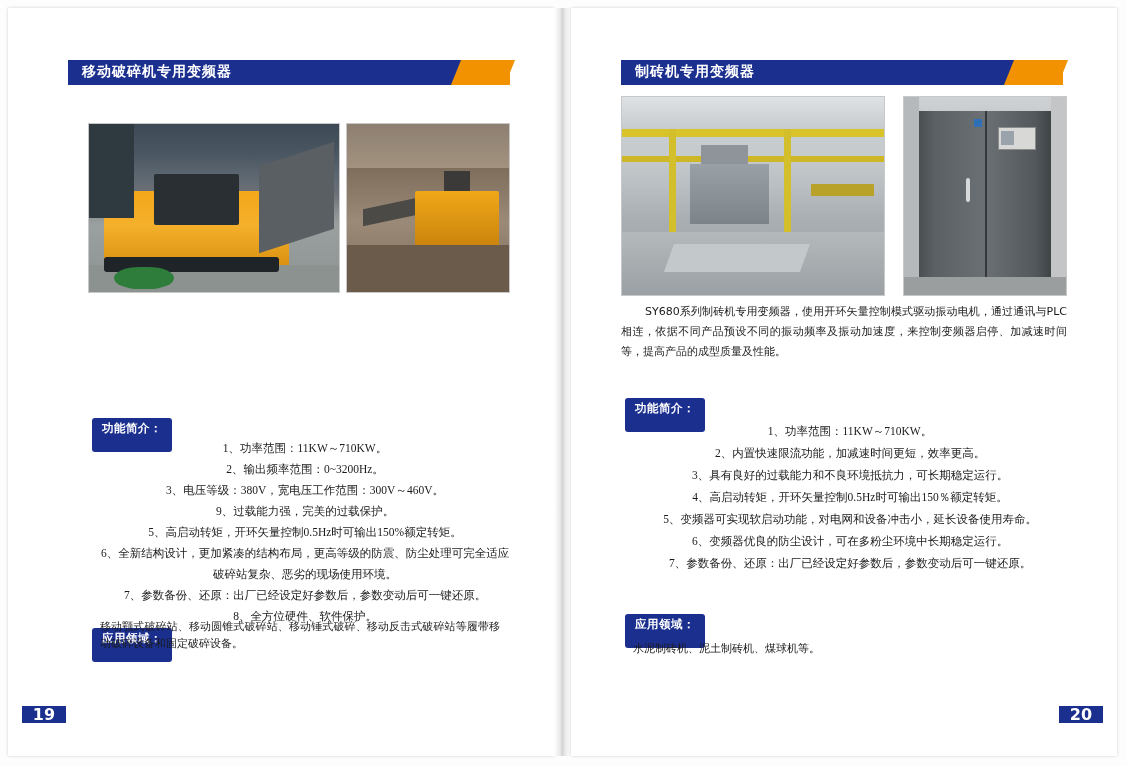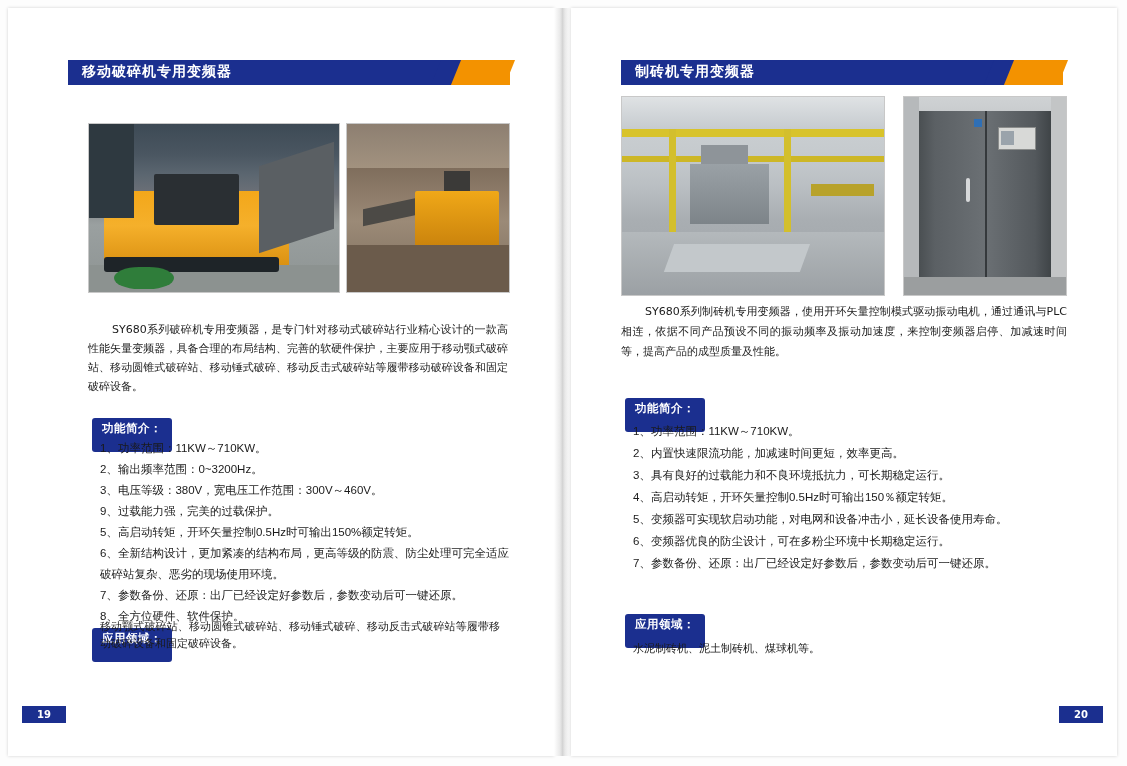--- a/index.html
+++ b/index.html
@@ -160,29 +160,30 @@
     padding:3px 10px 16px 10px;
     border-radius:3px;
     font-family:"DejaVu Sans","Liberation Sans",sans-serif;
     letter-spacing:.5px;
   }
   .list{
     position:absolute;
     font-size:11.5px;
     line-height:21px;
     color:#1a1a1a;
-    font-family:Liberation Sans, sans-serif;
+    font-family:Liberation Serif, serif;
+    text-align:center;
   }
   .list div{padding-left:10px;}
 
   
   .pagenum{
     position:absolute;
     width:44px;height:17px;
-    color:#ffffff;font-size:10px;font-weight:bold;
+    color:#ffffff;font-size:16px;font-weight:bold;
     text-align:center;line-height:17px;
     font-family:"DejaVu Sans","Liberation Sans",sans-serif;
   }
   .pn-left{left:14px;bottom:33px;background:#1b2f8f;}
   .pn-right{right:14px;bottom:33px;background:#1b2f8f;}
 </style>
 </head>
 <body>
 
 <div class="spread">
@@ -209,23 +210,20 @@
 
     <div class="photo l-photo2">
       <div class="img-crusher2">
         <div class="c2-arm"></div>
         <div class="c2-dark"></div>
         <div class="c2-mach"></div>
         <div class="c2-pile"></div>
       </div>
     </div>
 
-    <div class="para" style="left:80px;top:312px;width:420px;">
-      <span class="indent">SY680系列破碎机专用变频器，是专门针对移动式破碎站行业精心设计的一款高性能矢量变频器，具备合理的布局结构、完善的软硬件保护，主要应用于移动颚式破碎站、移动圆锥式破碎站、移动锤式破碎、移动反击式破碎站等履带移动破碎设备和固定破碎设备。</span>
-    </div>
 
     <div class="tag" style="left:84px;top:410px;">功能简介：</div>
 
     <div class="list" style="left:82px;top:430px;width:420px;">
       <div>1、功率范围：11KW～710KW。</div>
       <div>2、输出频率范围：0~3200Hz。</div>
       <div>3、电压等级：380V，宽电压工作范围：300V～460V。</div>
       <div>9、过载能力强，完美的过载保护。</div>
       <div>5、高启动转矩，开环矢量控制0.5Hz时可输出150%额定转矩。</div>
       <div>6、全新结构设计，更加紧凑的结构布局，更高等级的防震、防尘处理可完全适应破碎站复杂、恶劣的现场使用环境。</div>

